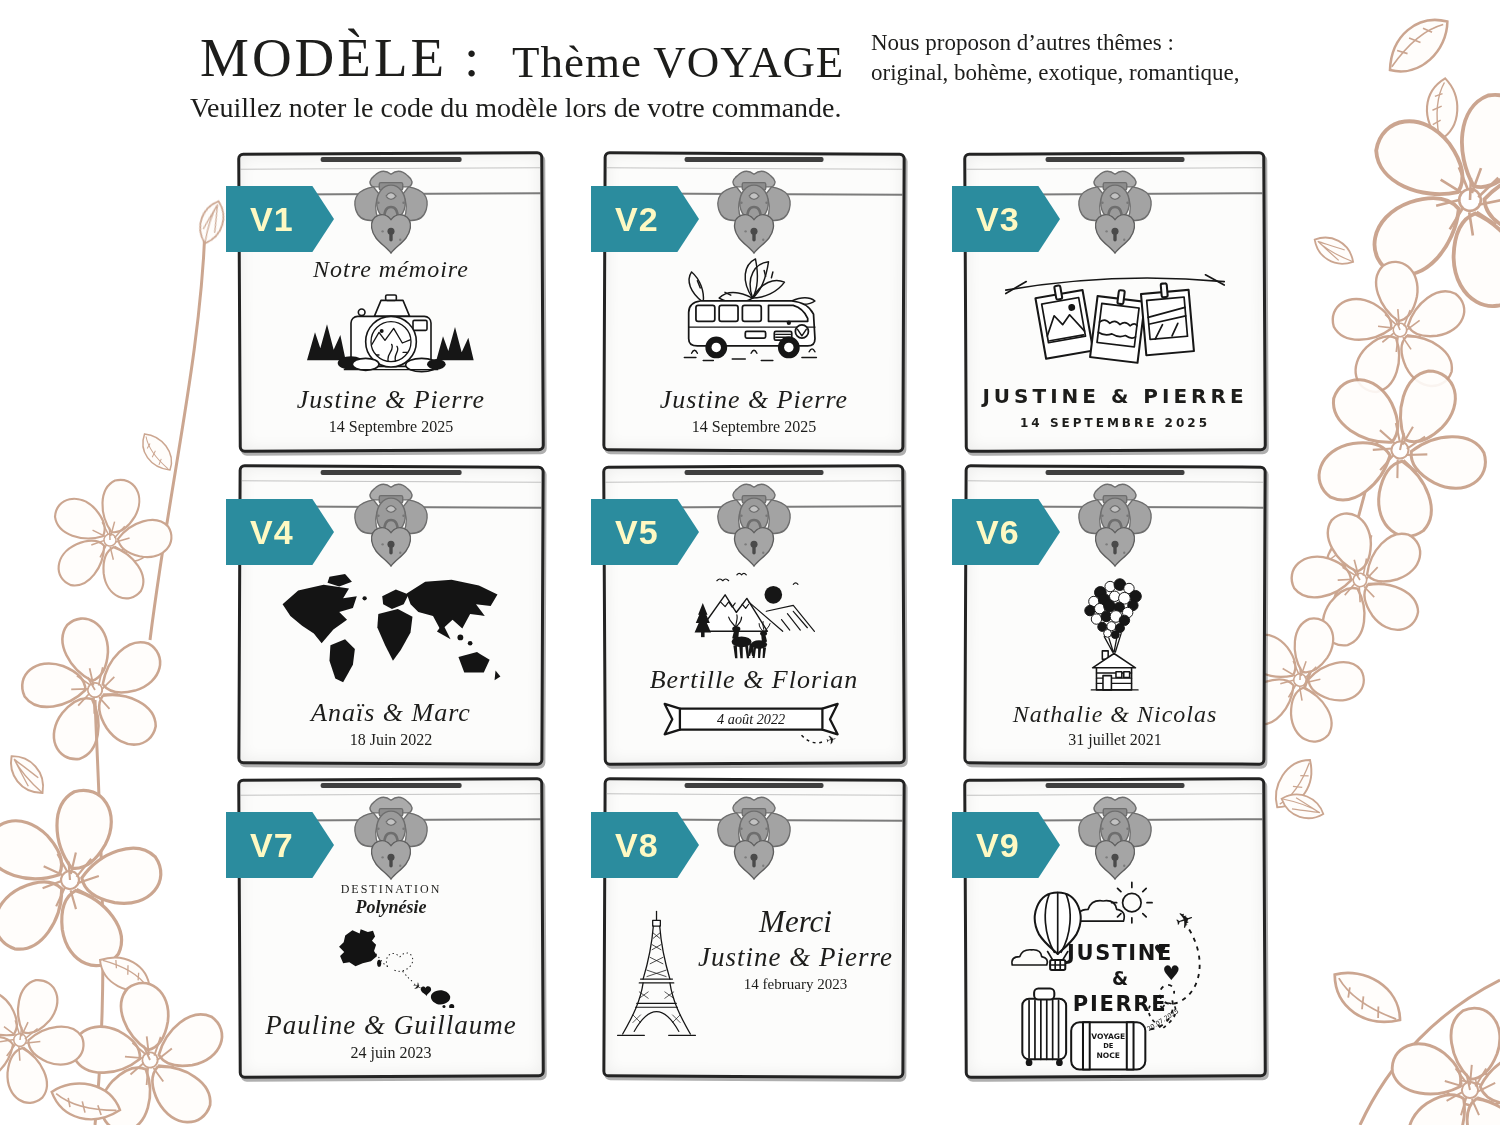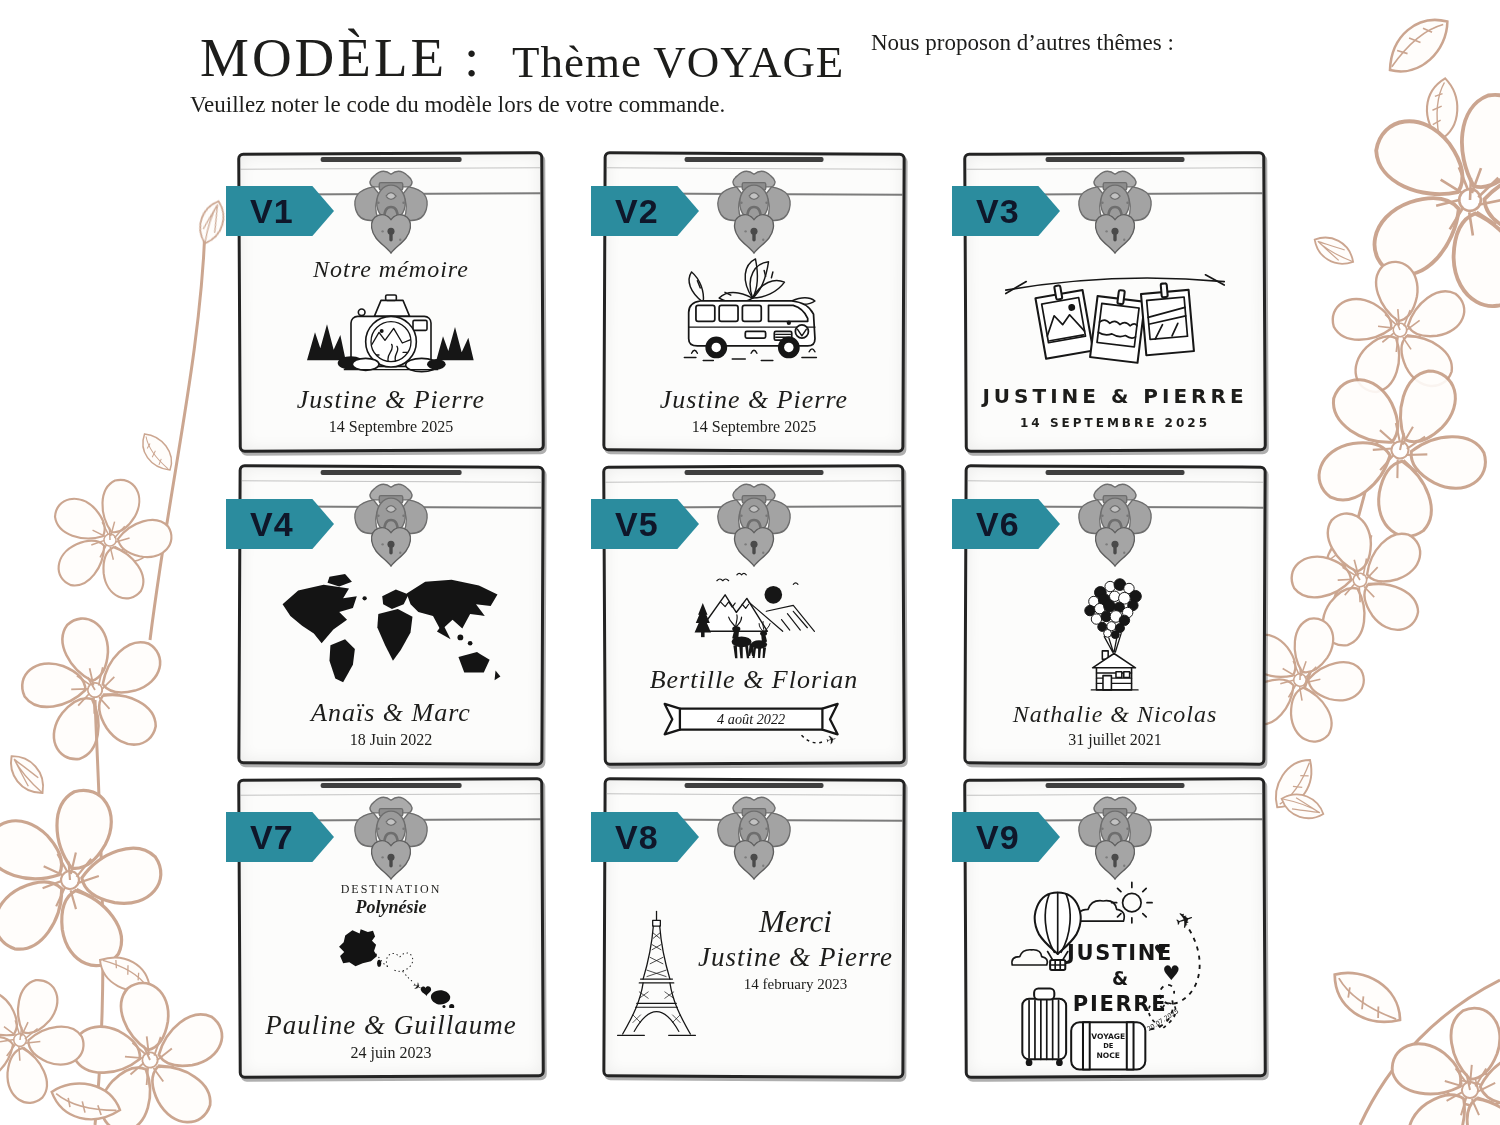--- a/index.html
+++ b/index.html
@@ -6,43 +6,43 @@
   body{
     width:1500px;height:1125px;position:relative;overflow:hidden;
     background:#ffffff;font-family:"Liberation Serif",serif;color:#1d1d1b;
   }
   
   .bg-florals{position:absolute;inset:0;z-index:0;}
   
   .hdr{position:absolute;z-index:3;}
   .title-main{left:200px;top:26px;font-size:55px;letter-spacing:3px;}
   .title-theme{left:512px;top:36px;font-size:45px;letter-spacing:1px;}
-  .subtitle{left:190px;top:92px;font-size:23px;}
+  .subtitle{left:190px;top:92px;font-size:28px;}
   .note{left:912px;top:28px;width:420px;font-size:23px;line-height:1.32;}
   
   .grid{
     position:absolute;left:238px;top:152px;z-index:2;
     display:grid;grid-template-columns:306px 302px 302px;column-gap:59px;
     grid-template-rows:300px 300px 300px;row-gap:13px;
   }
   .urn{position:relative;}
   .box{
     position:absolute;inset:0;background:#fcfcfb;
     border:3px solid #232323;border-radius:6px;
     box-shadow:inset 0 0 16px rgba(0,0,0,.07), 2px 3px 0 rgba(25,25,25,.35);
   }
   .box::before{content:'';position:absolute;left:0;right:0;top:38px;border-top:2px solid rgba(70,70,70,.7);}
   .box::after{content:'';position:absolute;left:0;right:0;top:13px;border-top:1px solid rgba(150,150,150,.55);}
   .urn:nth-child(odd) .box{transform:rotate(-.3deg);}
   .urn:nth-child(even) .box{transform:rotate(.25deg);}
   .slot{position:absolute;top:5px;left:50%;transform:translateX(-50%);width:46%;height:5px;background:#1f1f1f;border-radius:2px;opacity:.85;}
   .lock{position:absolute;top:9px;left:50%;transform:translateX(-50%);width:84px;height:102px;z-index:1;}
   .chip{
-    position:absolute;left:-12px;top:34px;width:108px;height:50px;z-index:4;
-    background:#2b8c9e;color:#0f172a;
+    position:absolute;left:-12px;top:34px;width:108px;height:66px;z-index:4;
+    background:#2b8c9e;color:#fef9c3;
     clip-path:polygon(0 0,80% 0,100% 50%,80% 100%,0 100%);
     display:flex;align-items:center;padding-left:24px;box-sizing:border-box;
     font-family:"Liberation Sans",sans-serif;font-weight:600;font-size:34px;letter-spacing:1px;
   }
   .content{
     position:absolute;left:12px;right:12px;top:104px;bottom:10px;z-index:2;
     display:flex;flex-direction:column;align-items:center;justify-content:flex-end;
   }
   .design{width:100%;flex:1 1 auto;min-height:0;display:flex;align-items:center;justify-content:center;}
   .design svg{max-width:100%;max-height:100%;}
@@ -135,20 +135,21 @@
     <use href="#leafb" transform="translate(1440,1080) rotate(20) scale(1.6)"></use>
     <use href="#flw" transform="translate(1470,1090) rotate(0) scale(1.8)"></use>
   </g>
 </svg>
 
 <div class="hdr title-main" style="position:absolute;left:200px;top:26px;">MODÈLE :</div>
 <div class="hdr title-theme" style="position:absolute;left:512px;top:36px;">Thème VOYAGE</div>
 <div class="hdr subtitle" style="position:absolute;left:190px;top:92px;">Veuillez noter le code du modèle lors de votre commande.</div>
 <div class="hdr note" style="position:absolute;left:871px;top:28px;">
   <div>Nous proposon d’autres thêmes :</div>
+  <div>original, bohème, exotique, romantique,</div>
 </div>
 
 <svg width="0" height="0" style="position:absolute">
   <defs>
     <g id="locksym">
       <g stroke="#6e6e6e" stroke-width="1.6">
         <path d="M30,12 Q40,2 50,10 Q60,2 70,12 Q79,19 72,25 L28,25 Q21,19 30,12 Z" fill="#ababab"></path>
         <path d="M29,25 Q2,30 8,52 Q13,69 35,64 Q28,48 36,34 Z" fill="#a3a3a3"></path>
         <path d="M71,25 Q98,30 92,52 Q87,69 65,64 Q72,48 64,34 Z" fill="#a3a3a3"></path>
         <rect x="36" y="20" width="28" height="9" rx="2" fill="#8d8d8d"></rect>

